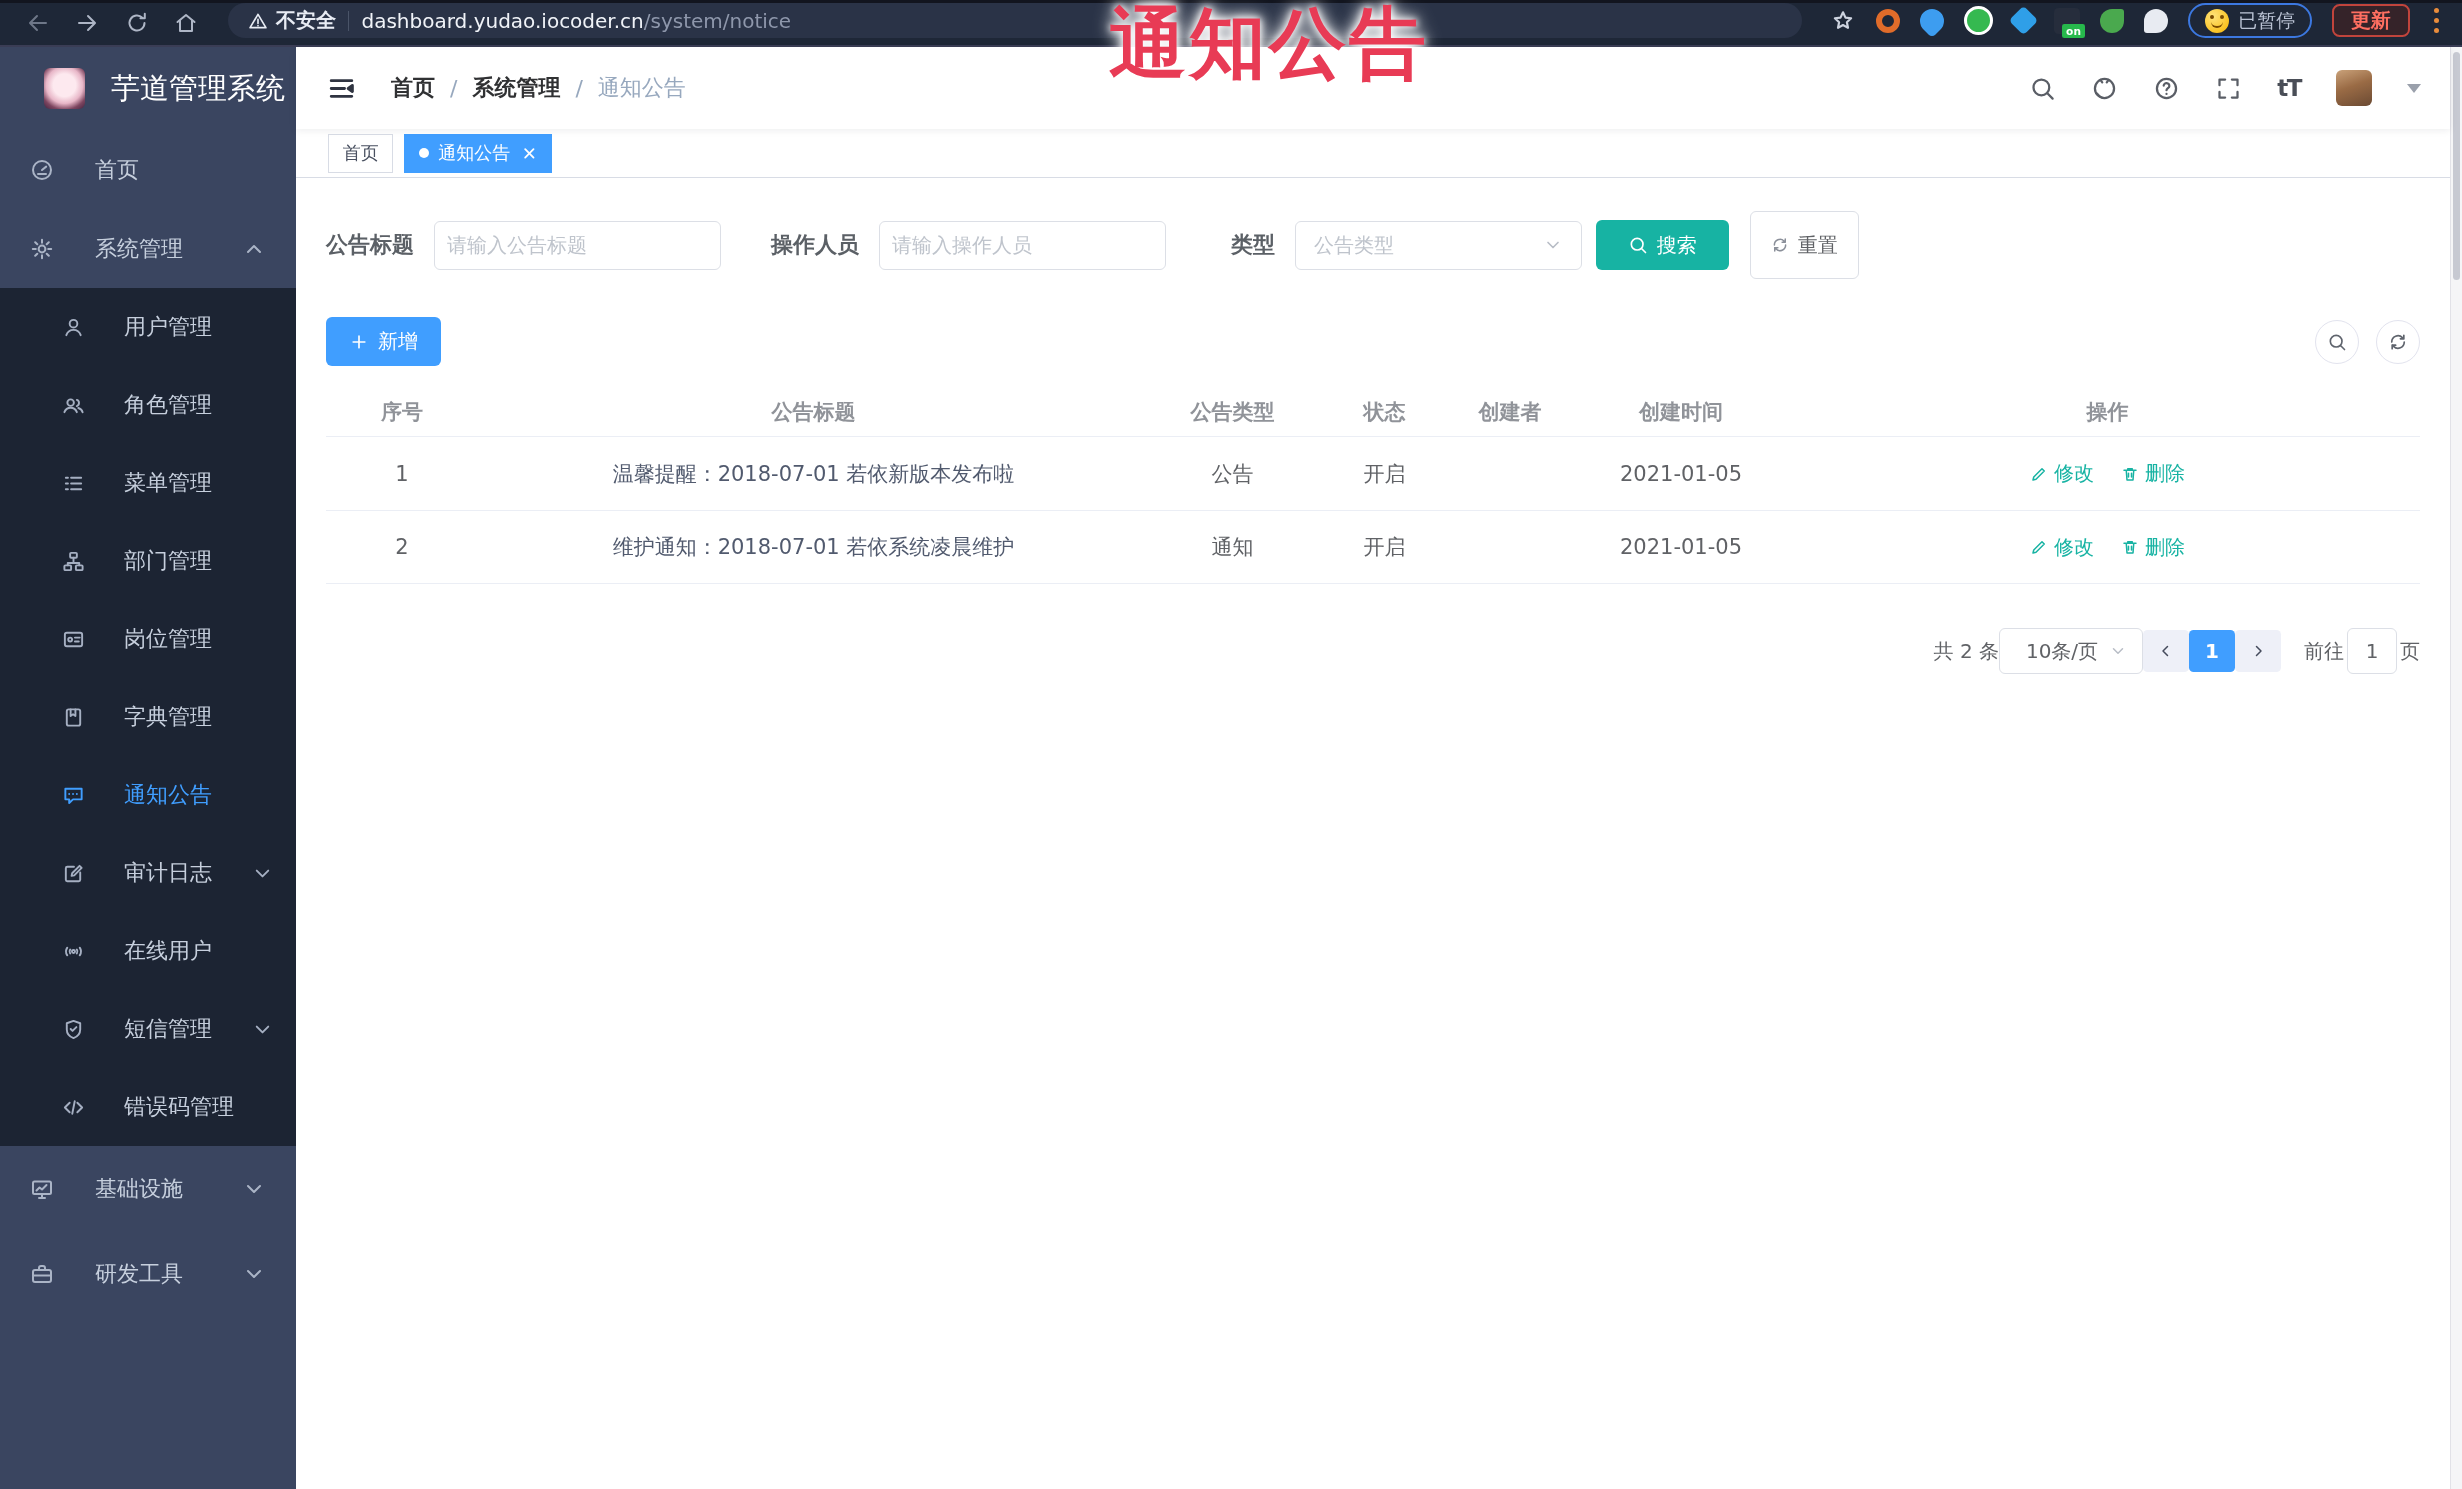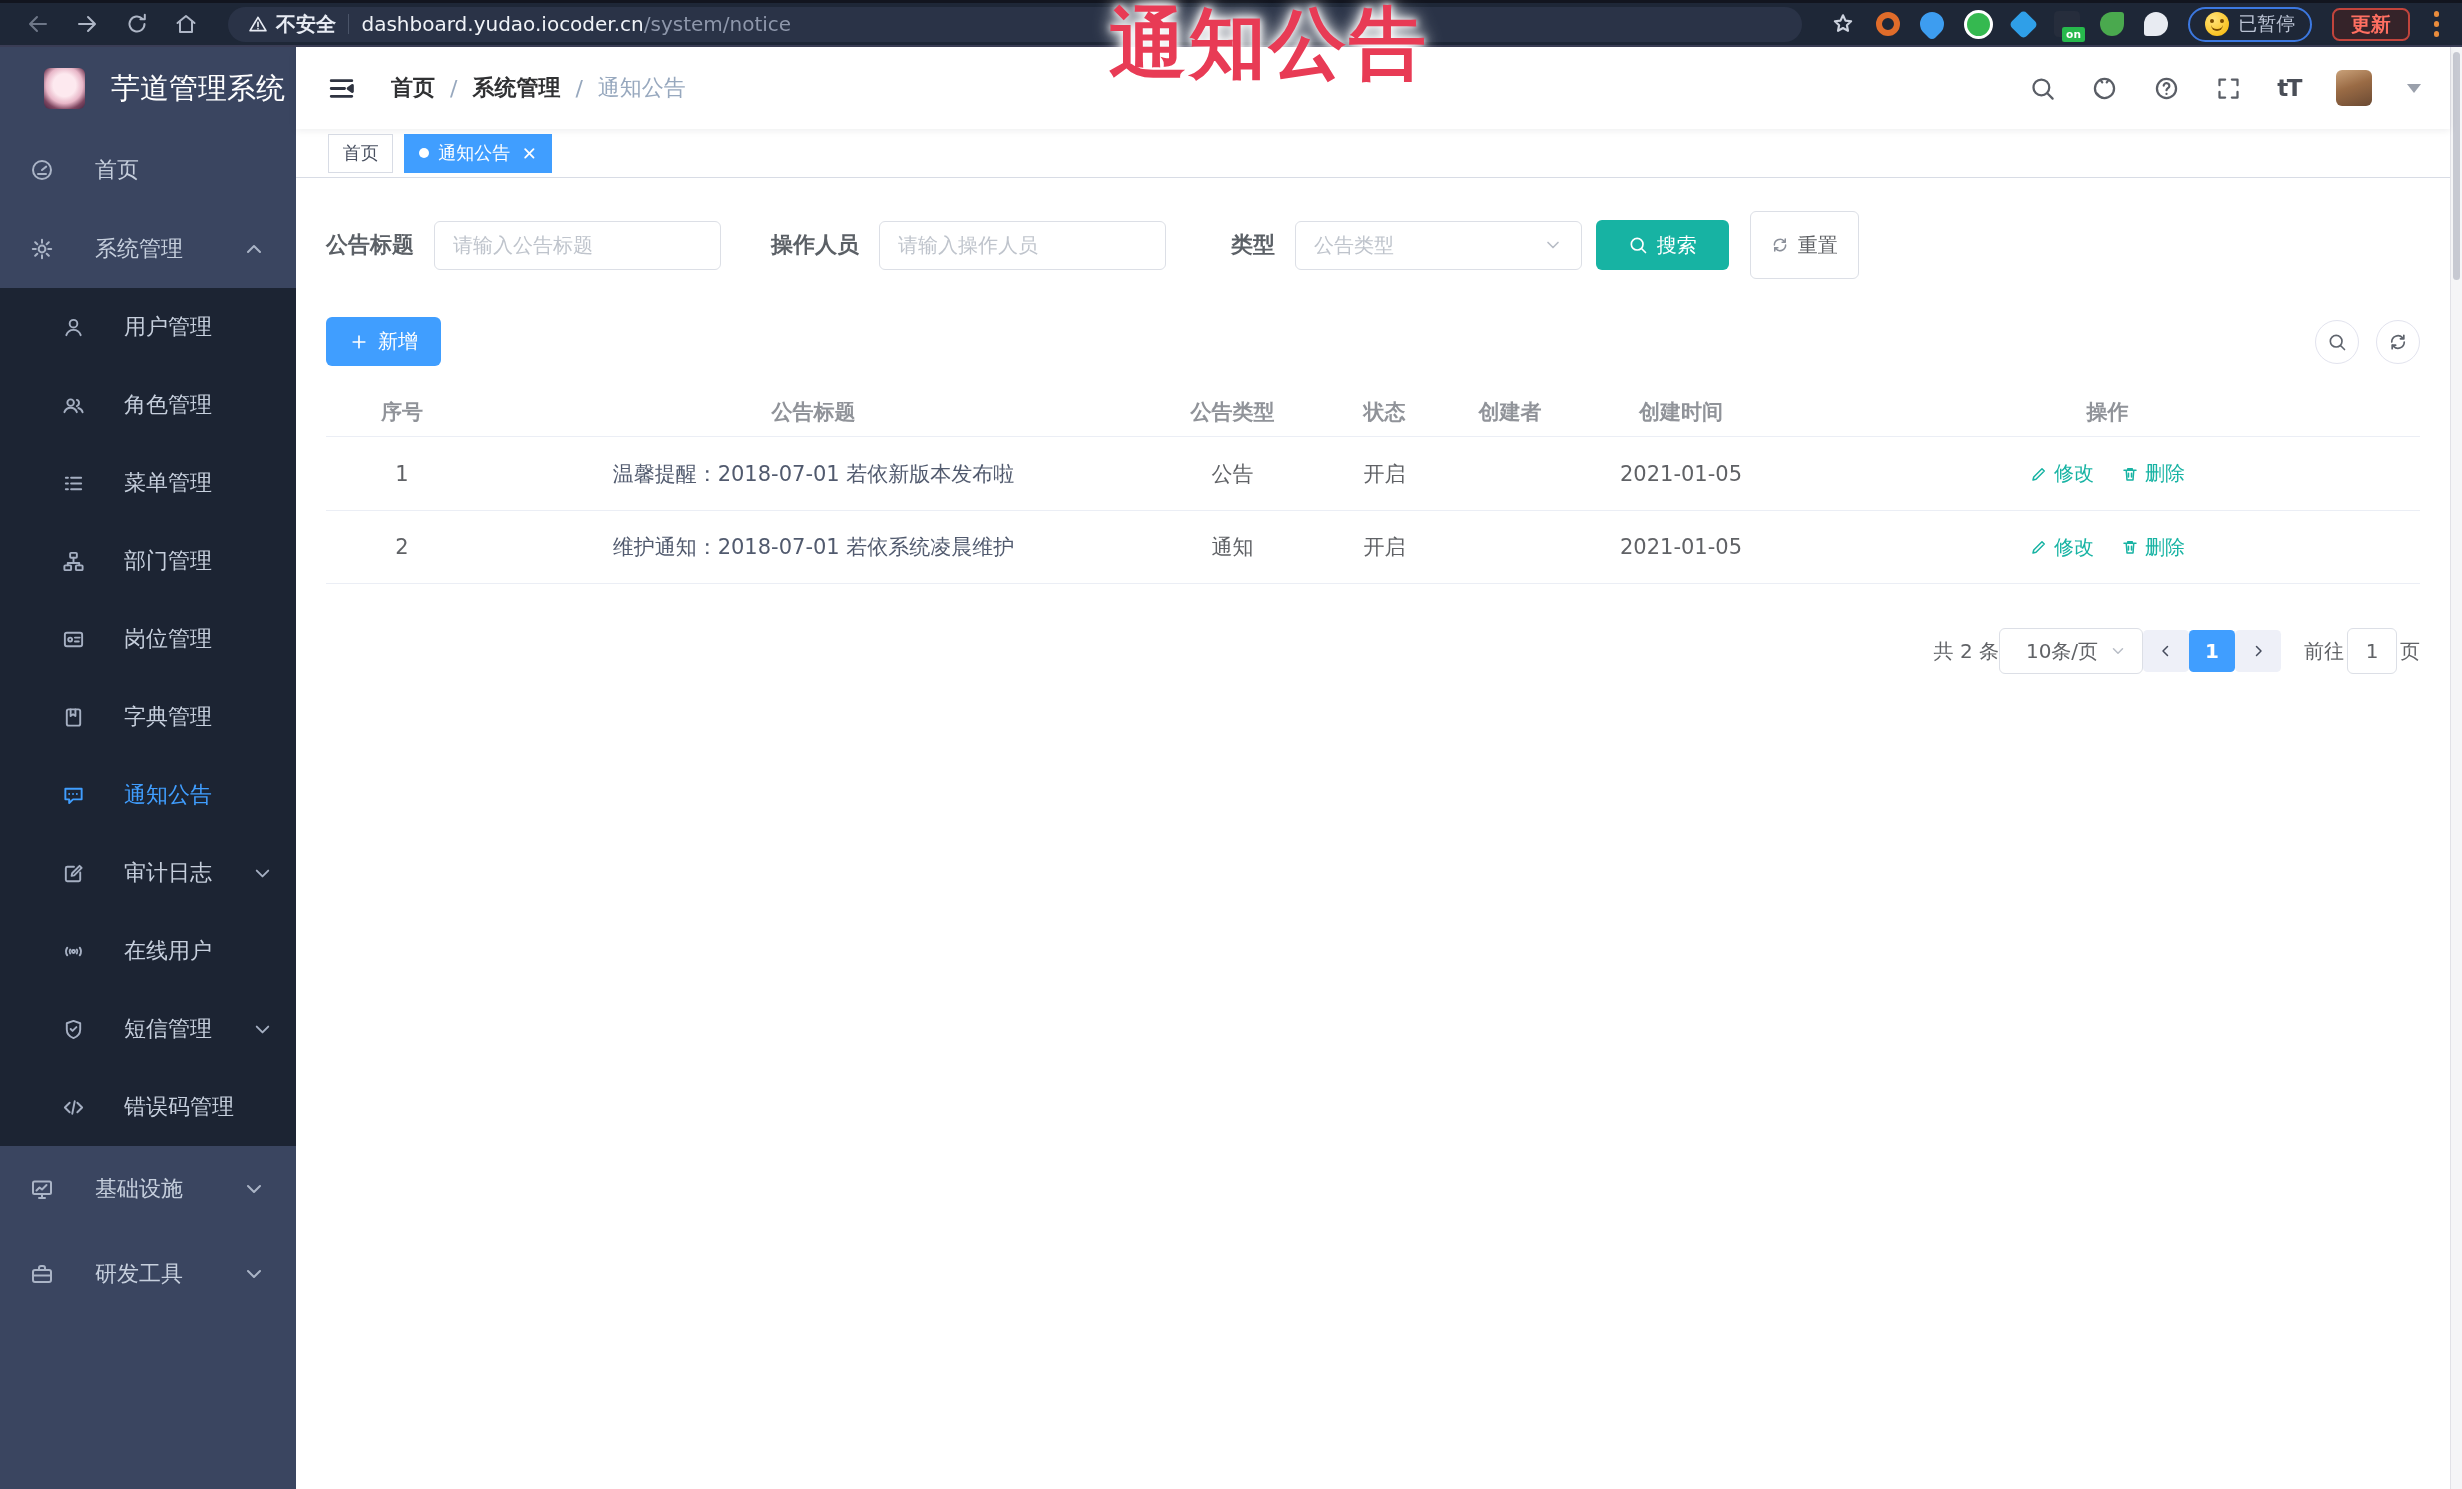--- a/index.html
+++ b/index.html
@@ -4,21 +4,21 @@
 <style>
   *{margin:0;padding:0;box-sizing:border-box}
   html,body{width:2462px;height:1490px;overflow:hidden}
   body{font-family:"DejaVu Sans","Liberation Sans",sans-serif;background:#fff}
   #root{position:relative;width:2462px;height:1490px;overflow:hidden;background:#fff}
 
   
   .ic{width:23px;height:23px;fill:none;stroke:currentColor;stroke-width:2;stroke-linecap:round;stroke-linejoin:round;flex:none}
 
   
-  #browserbar{position:absolute;left:0;top:0;width:2462px;height:47px;background:#1e2737;border-top:3px solid #12151f;border-bottom:2.3px solid #3a3d55;display:flex;align-items:center;padding:12px 18px;gap:10.6px;color:#aeb6c6}
+  #browserbar{position:absolute;left:0;top:0;width:2462px;height:47px;background:#1e2737;border-top:3px solid #12151f;border-bottom:2.3px solid #3a3d55;display:flex;align-items:flex-start;padding:0 18px;gap:10.6px;color:#aeb6c6}
   .bnav{width:39px;height:39px;display:flex;align-items:center;justify-content:center;border-radius:50%}
   .bnav .ic{width:24px;height:24px}
   .bnav.dim{color:#6e7788}
   #addressbar{flex:1;height:35px;margin:0 12px;background:#2a3347;border-radius:17.4px;display:flex;align-items:center;padding:0 20px;gap:12px;min-width:0}
   #addressbar .sec{display:flex;align-items:center;gap:7.6px;color:#e8ecf4;font-size:20px;font-weight:bold}
   #addressbar .divider{width:1.5px;height:20px;background:#4a5468}
   .url{font-size:20px;color:#f0f3f8;white-space:nowrap;overflow:hidden}
   .url .path{color:#8e97ab}
   #extrow{display:flex;align-items:center;gap:20px;margin-left:6px}
   .extdot{width:24px;height:24px;border-radius:50%;flex:none}
@@ -76,21 +76,21 @@
   .tag.active{background:#409eff;border-color:#409eff;color:#fff}
   .tag .dot{width:10.6px;height:10.6px;border-radius:50%;background:#fff;margin-right:9px}
   .tag .close{width:16.7px;height:16.7px;margin-left:10.6px;color:#fff}
   .tag .close .ic{width:16.7px;height:16.7px;stroke-width:2.6}
 
   #content{flex:1;padding:0 30px;background:#fff;position:relative}
 
   
   #filters{margin-top:33px;display:flex;align-items:center}
   .flabel{font-size:22px;font-weight:bold;color:#5b6066;margin-right:20px;white-space:nowrap}
-  .finput{width:287px;height:49px;border:1.5px solid #dcdfe6;border-radius:6px;padding:0 18px;font-size:20px;color:#606266;outline:none;font-family:inherit}
+  .finput{width:287px;height:49px;border:1.5px solid #dcdfe6;border-radius:6px;padding:0 12px;font-size:20px;color:#606266;outline:none;font-family:inherit}
   .finput::placeholder{color:#bfc4cc}
   .fgap{width:50px;flex:none}
   .fselect{width:287px;height:49px;border:1.5px solid #dcdfe6;border-radius:6px;display:flex;align-items:center;padding:0 18px;cursor:pointer}
   .fselect .ph{font-size:20px;color:#bfc4cc;flex:1}
   .fselect .ic{width:20px;height:20px;color:#b8bdc6}
   #search-btn{margin-left:13.7px;height:50px;padding:0 32px;background:#17b3a3;border:none;border-radius:6px;color:#fff;font-size:20px;display:flex;align-items:center;gap:9px;cursor:pointer;font-family:inherit}
   #search-btn .ic{width:20px;height:20px}
   #reset-btn{margin-left:21px;height:68px;padding:0 20px;background:#fff;border:1.5px solid #dcdfe6;border-radius:6px;color:#606266;font-size:20px;display:flex;align-items:center;gap:9px;cursor:pointer;font-family:inherit}
   #reset-btn .ic{width:18px;height:18px;color:#8a8f99}
 

